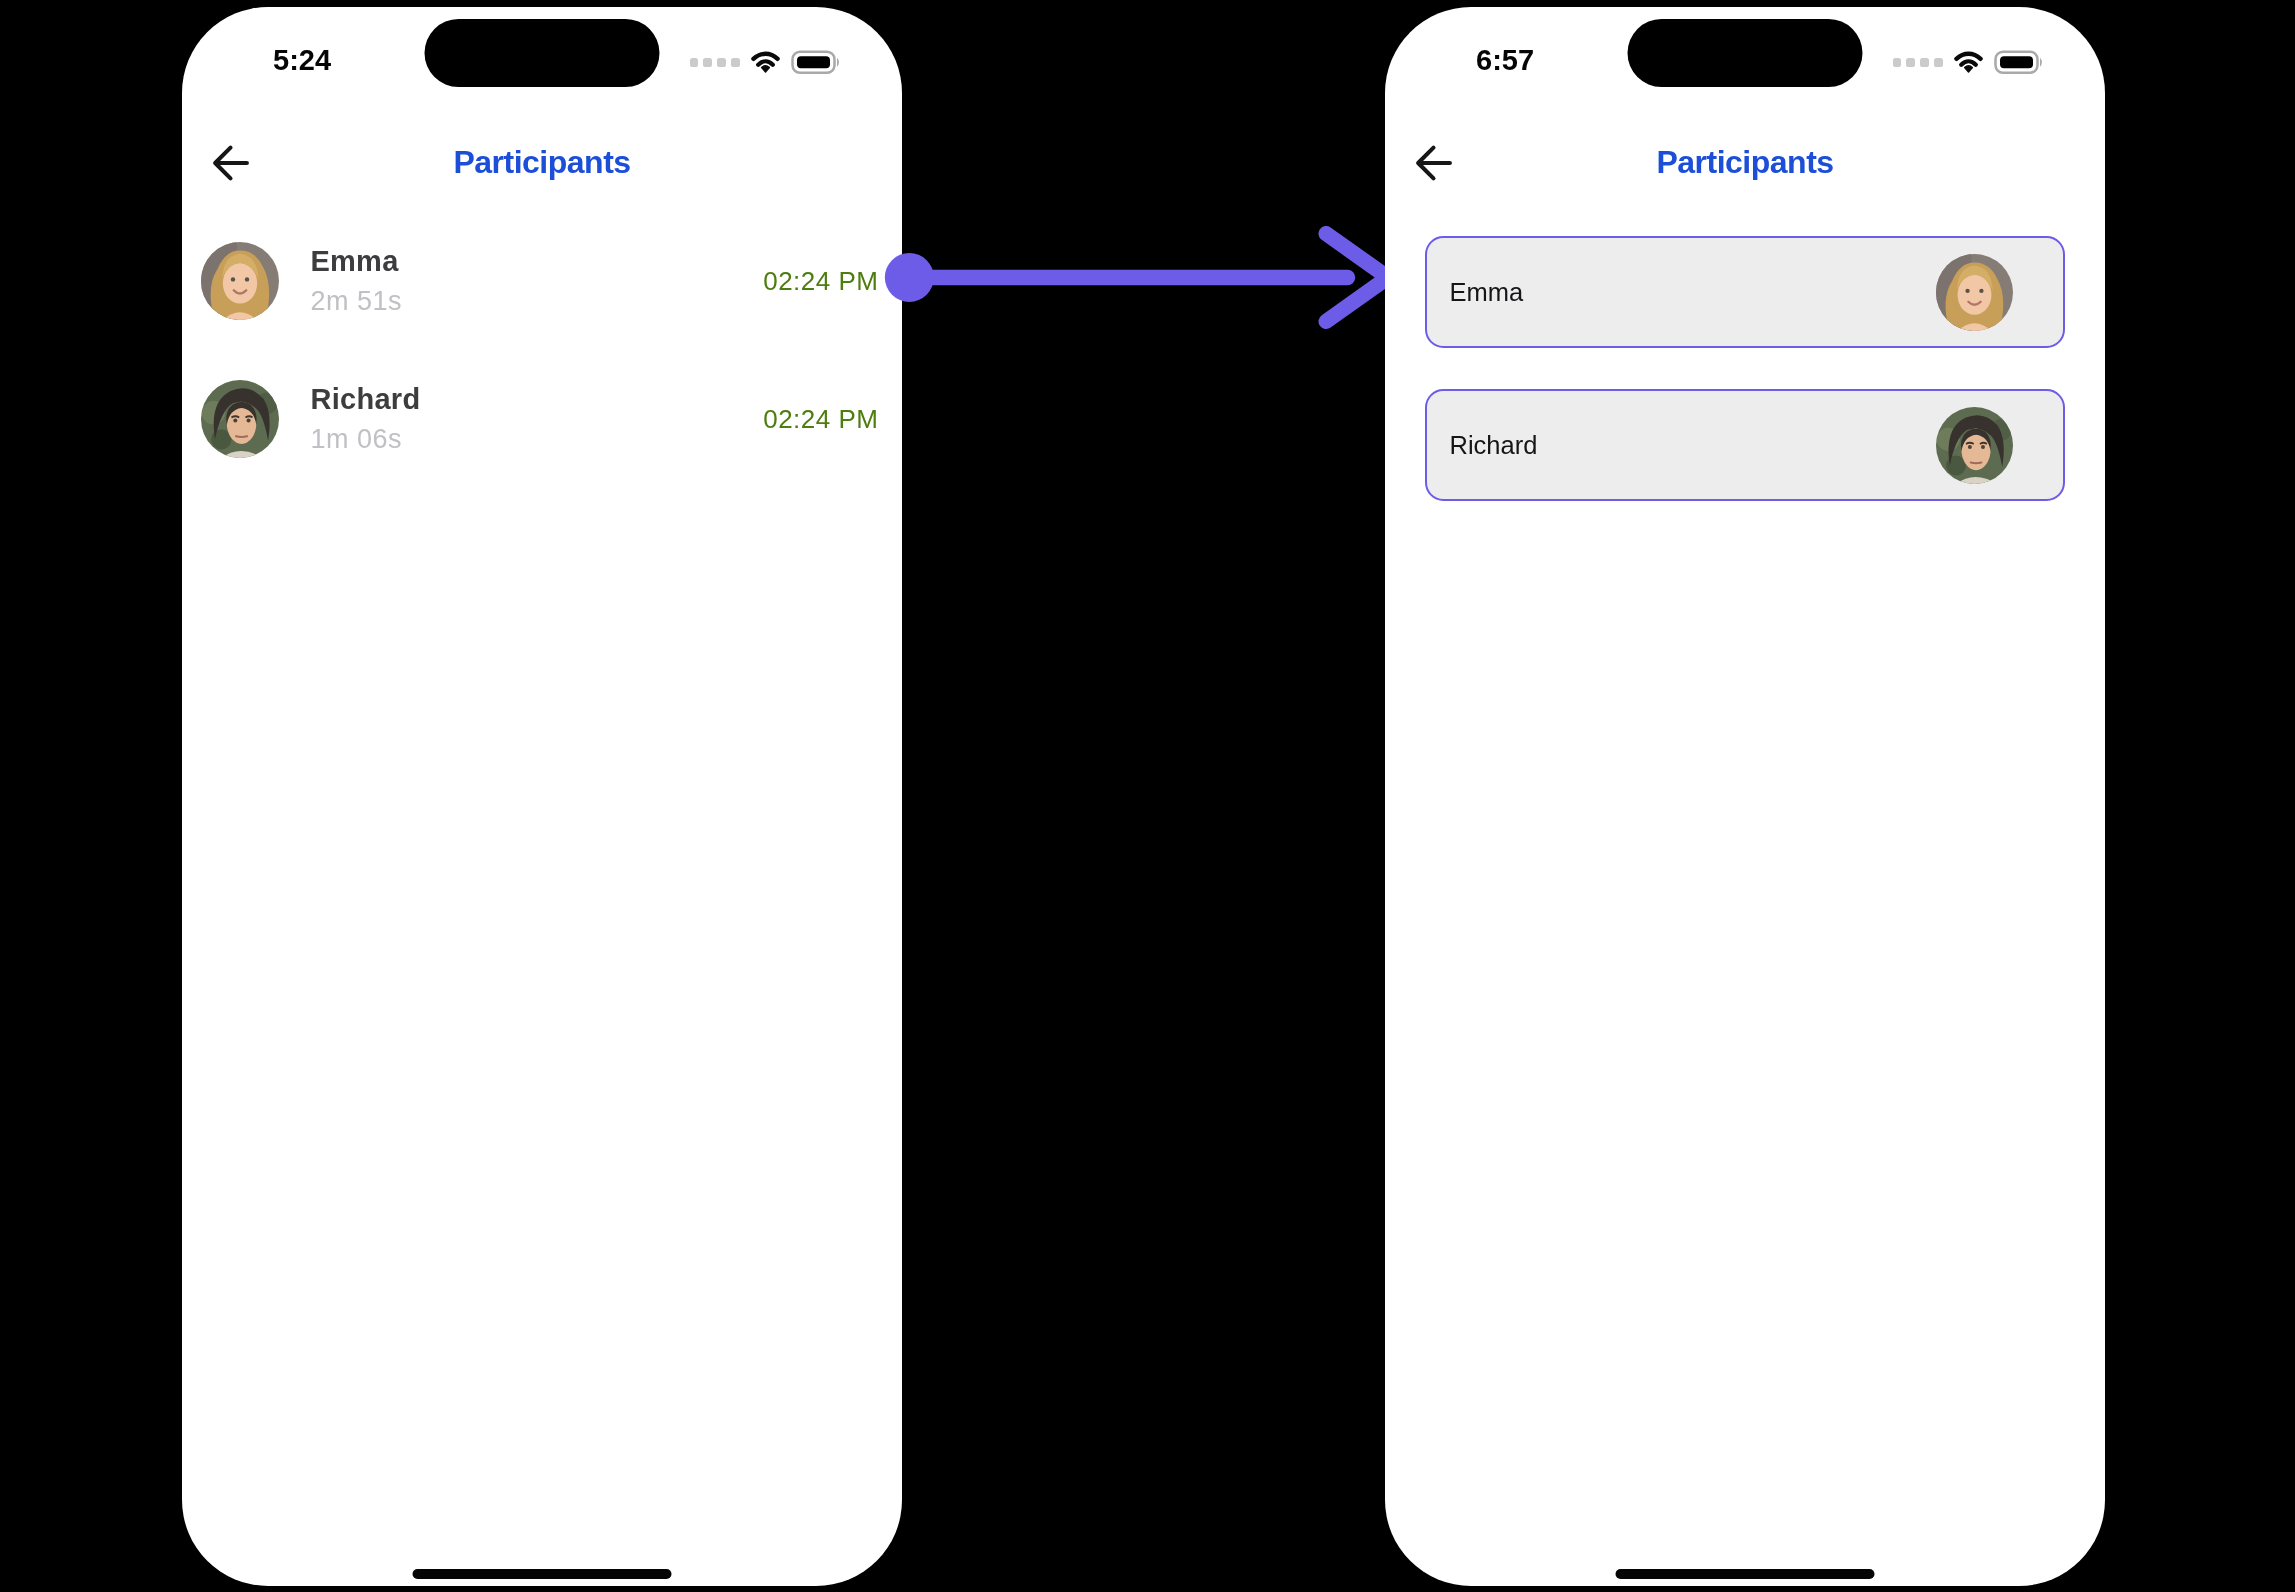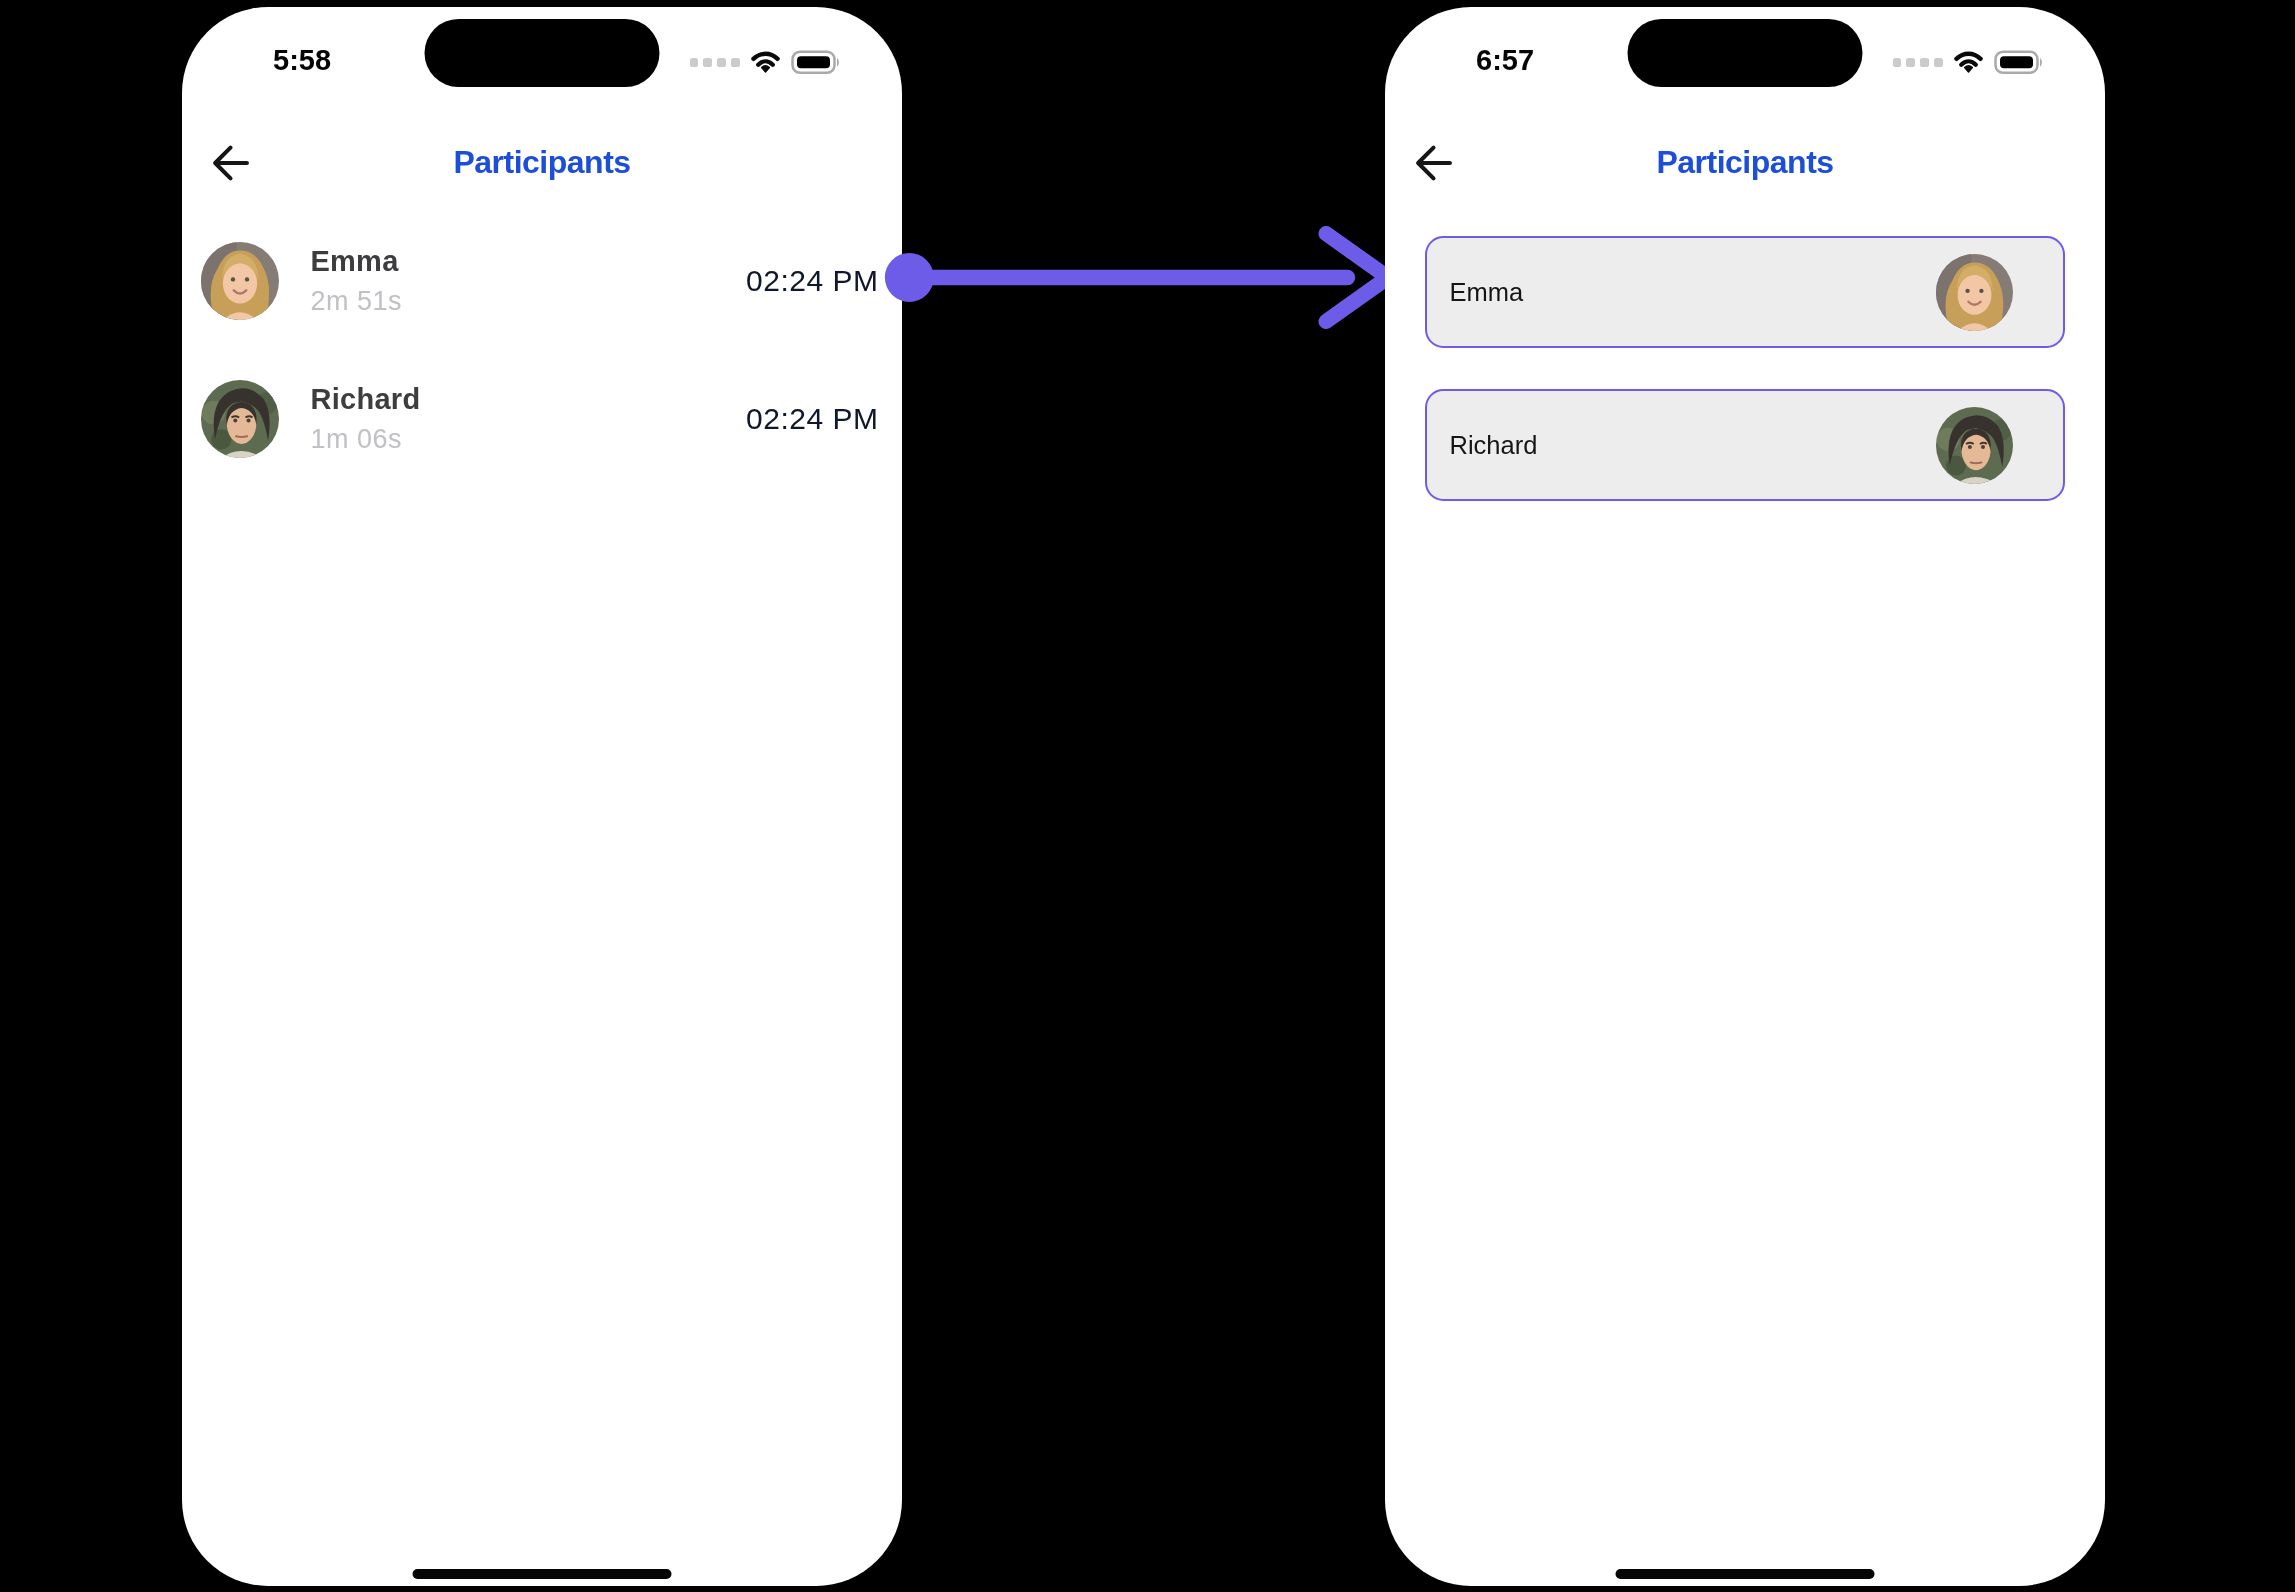--- a/index.html
+++ b/index.html
@@ -49,21 +49,21 @@
     position:absolute;left:19.4px;right:23.5px;height:78px;
     display:flex;align-items:center;
   }
   .p-row.row-0{top:235px;}
   .p-row.row-1{top:373px;}
   .avatar{width:78px;height:78px;border-radius:50%;overflow:hidden;flex:0 0 auto;}
   .avatar svg{width:100%;height:100%;display:block;}
   .p-texts{margin-left:31px;display:flex;flex-direction:column;gap:8.2px;}
   .p-name{font-size:29px;font-weight:700;color:#3d3d3f;letter-spacing:0.3px;}
   .p-duration{font-size:27px;font-weight:400;color:#c0c0c5;letter-spacing:0.5px;}
-  .p-time{margin-left:auto;font-size:30px;font-weight:500;color:#0f172a;letter-spacing:0.5px;}
+  .p-time{margin-left:auto;font-size:26px;font-weight:500;color:#4d7c0f;letter-spacing:0.5px;}
 
   
   .p-card{
     position:absolute;left:40px;right:40px;height:112px;
     background:#ededee;border:2px solid #6c5ce7;border-radius:18.4px;
     display:flex;align-items:center;box-sizing:border-box;cursor:pointer;
   }
   .p-card.card-0{top:229px;}
   .p-card.card-1{top:382px;}
   .card-label{margin-left:22.5px;font-size:25.5px;font-weight:400;color:#161618;}
@@ -121,21 +121,21 @@
       <path d="M92 15 Q100 24 92 33 Z" fill="#a9a9a9"></path>
     </g>
     <g id="icon-back-arrow">
       <line x1="14" y1="39" x2="74" y2="39" stroke="#161616" stroke-width="8" stroke-linecap="round"></line>
       <path d="M42 9 L12 39 L42 69" stroke="#161616" stroke-width="8" fill="none" stroke-linecap="round" stroke-linejoin="round"></path>
     </g>
   </defs>
 </svg>
 
 <section class="phone phone-left">
-  <div class="status-time">5:58</div>
+  <div class="status-time">5:24</div>
   <div class="dynamic-island"></div>
   <div class="status-icons">
     <span class="cell-dots">
         <i></i>
         <i></i>
         <i></i>
         <i></i>
       </span>
     <svg class="wifi-svg" viewBox="0 0 60 44">
         <use href="#icon-wifi"></use>

